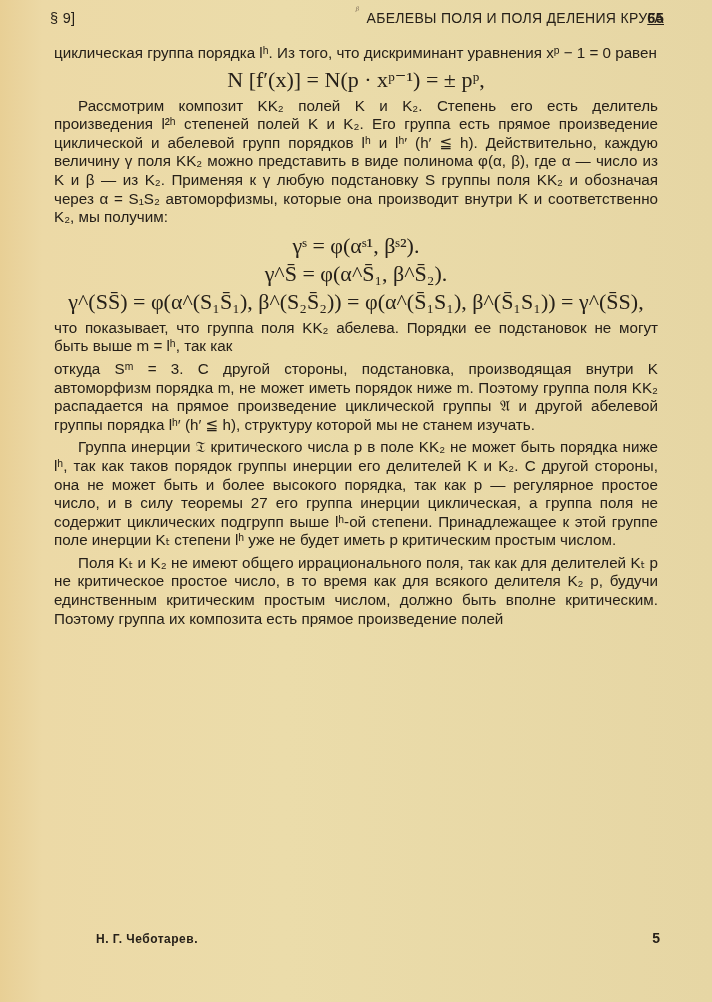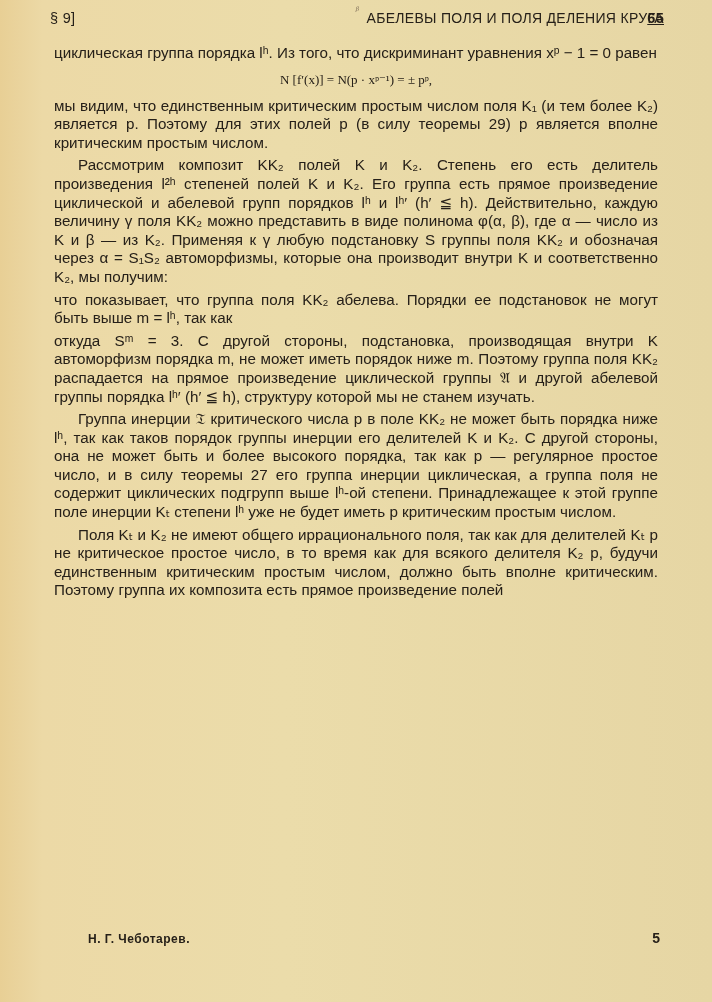--- a/index.html
+++ b/index.html
@@ -23,49 +23,51 @@
     position:absolute; top:40px; left:50px; width:612px;
     font-family:"Liberation Sans","DejaVu Sans",sans-serif;
     font-size:15.2px; line-height:18.6px;
     text-align:justify;
   }
   .body p { margin:4px; }
   .body p.indent { text-indent:24px; }
   .body .last { text-align-last: left; }
   .formula {
     text-align:center; font-family:"Liberation Serif","DejaVu Serif",serif;
-    font-size:13px; font-style:normal; height:26px; line-height:26px;
+    font-size:22px; font-style:normal; height:26px; line-height:26px;
   }
   .formula.tall { height:28px; line-height:30px; }
   .footer {
     position:absolute; top:932px; left:80px; right:52px; height:20px;
     font-family:"Liberation Sans","DejaVu Sans",sans-serif; font-size:12px;
   }
-  .footer .author { position:absolute; left:8px; top:0; font-weight:bold; letter-spacing:0.5px; }
+  .footer .author { position:absolute; left:16px; top:0; font-weight:bold; letter-spacing:0.5px; }
   .footer .sig { position:absolute; right:0; top:-2px; font-size:14px; font-weight:bold; }
   .speck { position:absolute; top:0; left:356px; font-size:11px; color:#7a6a55; font-style:italic; }
 </style>
 </head>
 <body>
 
 <div class="page">
 
   <div class="speck">ᵦ</div>
 
   <div class="header">
     <span class="sec">§ 9]</span>
     <span class="title">АБЕЛЕВЫ ПОЛЯ И ПОЛЯ ДЕЛЕНИЯ КРУГА</span>
     <span class="num">65</span>
   </div>
 
   <div class="body">
     <p class="last">циклическая группа порядка lʰ. Из того, что дискриминант уравнения xᵖ − 1 = 0 равен</p>
     <div class="formula">N [f′(x)] = N(p · xᵖ⁻¹) = ± pᵖ,</div>
-    <p class="last">мы видим, что единственным критическим простым числом поля K₁ (и тем более K₂) является p. Поэтому для этих полей p (в силу теоремы 29) p является вполне критическим простым числом.</p>
     <p class="indent last">Рассмотрим композит KK₂ полей K и K₂. Степень его есть делитель произведения l²ʰ степеней полей K и K₂. Его группа есть прямое произведение циклической и абелевой групп порядков lʰ и lʰ′ (h′ ≦ h). Действительно, каждую величину γ поля KK₂ можно представить в виде полинома φ(α, β), где α — число из K и β — из K₂. Применяя к γ любую подстановку S группы поля KK₂ и обозначая через α = S₁S₂ автоморфизмы, которые она производит внутри K и соответственно K₂, мы получим:</p>
+    <div class="formula tall">γˢ = φ(αˢ¹, βˢ²).</div>
+    <div class="formula tall">γ^S̄ = φ(α^S̄₁, β^S̄₂).</div>
+    <div class="formula tall">γ^(SS̄) = φ(α^(S₁S̄₁), β^(S₂S̄₂)) = φ(α^(S̄₁S₁), β^(S̄₁S₁)) = γ^(S̄S),</div>
     <p class="last">что показывает, что группа поля KK₂ абелева. Порядки ее подстановок не могут быть выше m = lʰ, так как</p>
     <p class="last">откуда Sᵐ = 3. С другой стороны, подстановка, производящая внутри K автоморфизм порядка m, не может иметь порядок ниже m. Поэтому группа поля KK₂ распадается на прямое произведение циклической группы 𝔄 и другой абелевой группы порядка lʰ′ (h′ ≦ h), структуру которой мы не станем изучать.</p>
     <p class="indent last">Группа инерции 𝔗 критического числа p в поле KK₂ не может быть порядка ниже lʰ, так как таков порядок группы инерции его делителей K и K₂. С другой стороны, она не может быть и более высокого порядка, так как p — регулярное простое число, и в силу теоремы 27 его группа инерции циклическая, а группа поля не содержит циклических подгрупп выше lʰ-ой степени. Принадлежащее к этой группе поле инерции Kₜ степени lʰ уже не будет иметь p критическим простым числом.</p>
     <p class="indent last">Поля Kₜ и K₂ не имеют общего иррационального поля, так как для делителей Kₜ p не критическое простое число, в то время как для всякого делителя K₂ p, будучи единственным критическим простым числом, должно быть вполне критическим. Поэтому группа их композита есть прямое произведение полей</p>
   </div>
 
   <div class="footer">
     <span class="author">Н. Г. Чеботарев.</span>
     <span class="sig">5</span>
   </div>

